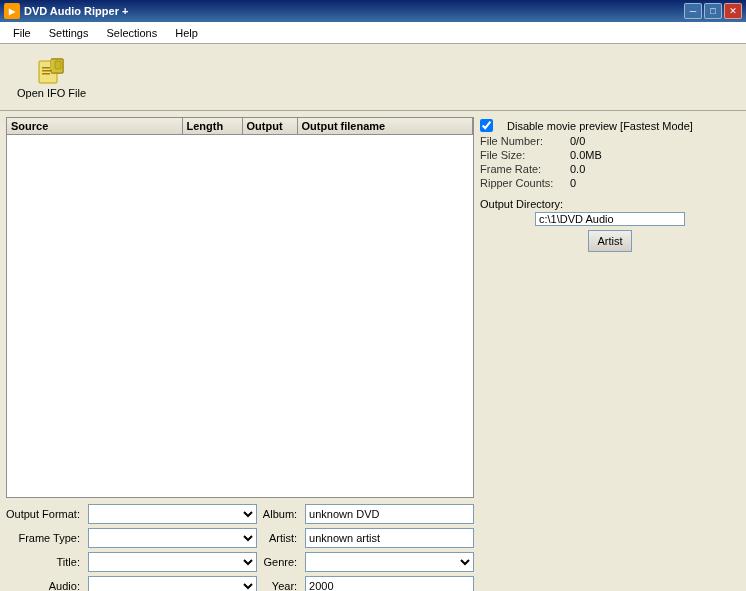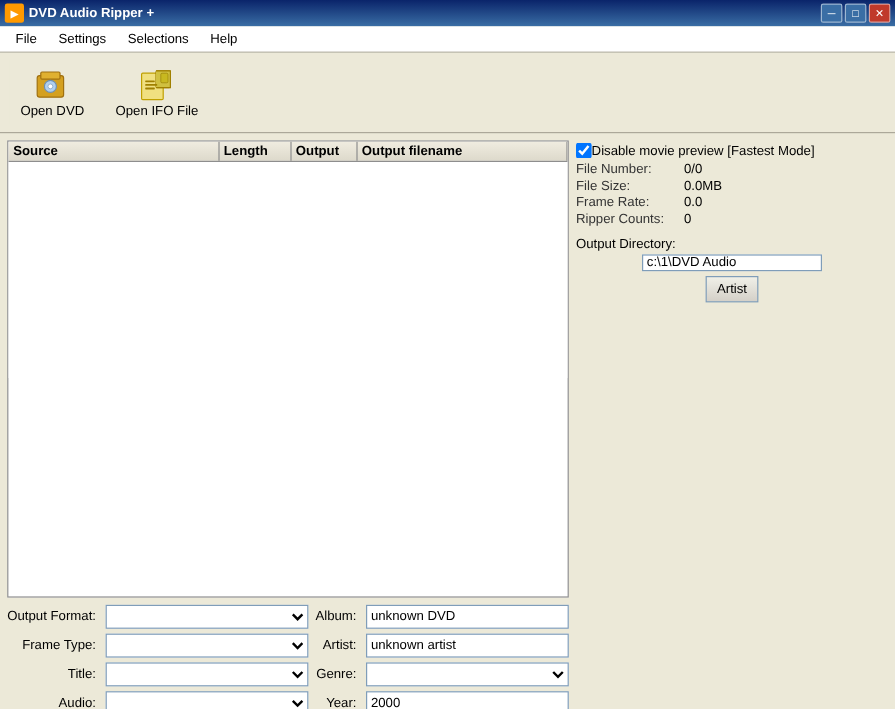--- a/index.html
+++ b/index.html
@@ -231,21 +231,21 @@
       text-align: center;
     }
 
     .info-section {
       background: #ece9d8;
       font-size: 11px;
     }
     .checkbox-row {
       display: flex;
       align-items: center;
-      gap: 0;
+      gap: 14px;
       padding: 2px 0;
     }
     .info-row {
       display: grid;
       grid-template-columns: 90px 1fr;
       padding: 1px 0;
     }
     .info-label { color: #333; font-weight: normal; }
     .info-value { color: #000; }
 
@@ -296,31 +296,20 @@
   <div class="menu-item">File</div>
   <div class="menu-item">Settings</div>
   <div class="menu-item">Selections</div>
   <div class="menu-item">Help</div>
 </div>
 
 <div class="toolbar">
   <button class="toolbar-btn">
     <div class="icon-wrap">
       <svg width="30" height="28" viewBox="0 0 30 28">
-        <rect x="2" y="6" width="22" height="18" rx="2" fill="#d4a020" stroke="#a07010" stroke-width="1"></rect>
-        <rect x="5" y="3" width="16" height="6" rx="1" fill="#e0b030" stroke="#a07010" stroke-width="1"></rect>
-        <circle cx="13" cy="15" r="5" fill="#b0d0f0" stroke="#7090b0" stroke-width="1"></circle>
-        <circle cx="13" cy="15" r="2" fill="#fff" stroke="#7090b0" stroke-width="0.5"></circle>
-      </svg>
-    </div>
-    <span>Open DVD</span>
-  </button>
-  <button class="toolbar-btn">
-    <div class="icon-wrap">
-      <svg width="30" height="28" viewBox="0 0 30 28">
         <rect x="2" y="4" width="18" height="22" rx="1" fill="#f0e080" stroke="#c0a000" stroke-width="1"></rect>
         <rect x="14" y="2" width="12" height="14" rx="1" fill="#e0d060" stroke="#a08000" stroke-width="1"></rect>
         <path d="M14 2 L26 2 L26 16 L14 16" fill="#d0c040" stroke="#a08000" stroke-width="1"></path>
         <rect x="5" y="10" width="8" height="1.5" fill="#a08000" rx="0.5"></rect>
         <rect x="5" y="13" width="10" height="1.5" fill="#a08000" rx="0.5"></rect>
         <rect x="5" y="16" width="8" height="1.5" fill="#a08000" rx="0.5"></rect>
         <rect x="18" y="4" width="6" height="8" rx="1" fill="#c8b820" stroke="#907800" stroke-width="0.5"></rect>
       </svg>
     </div>
     <span>Open IFO File</span>

